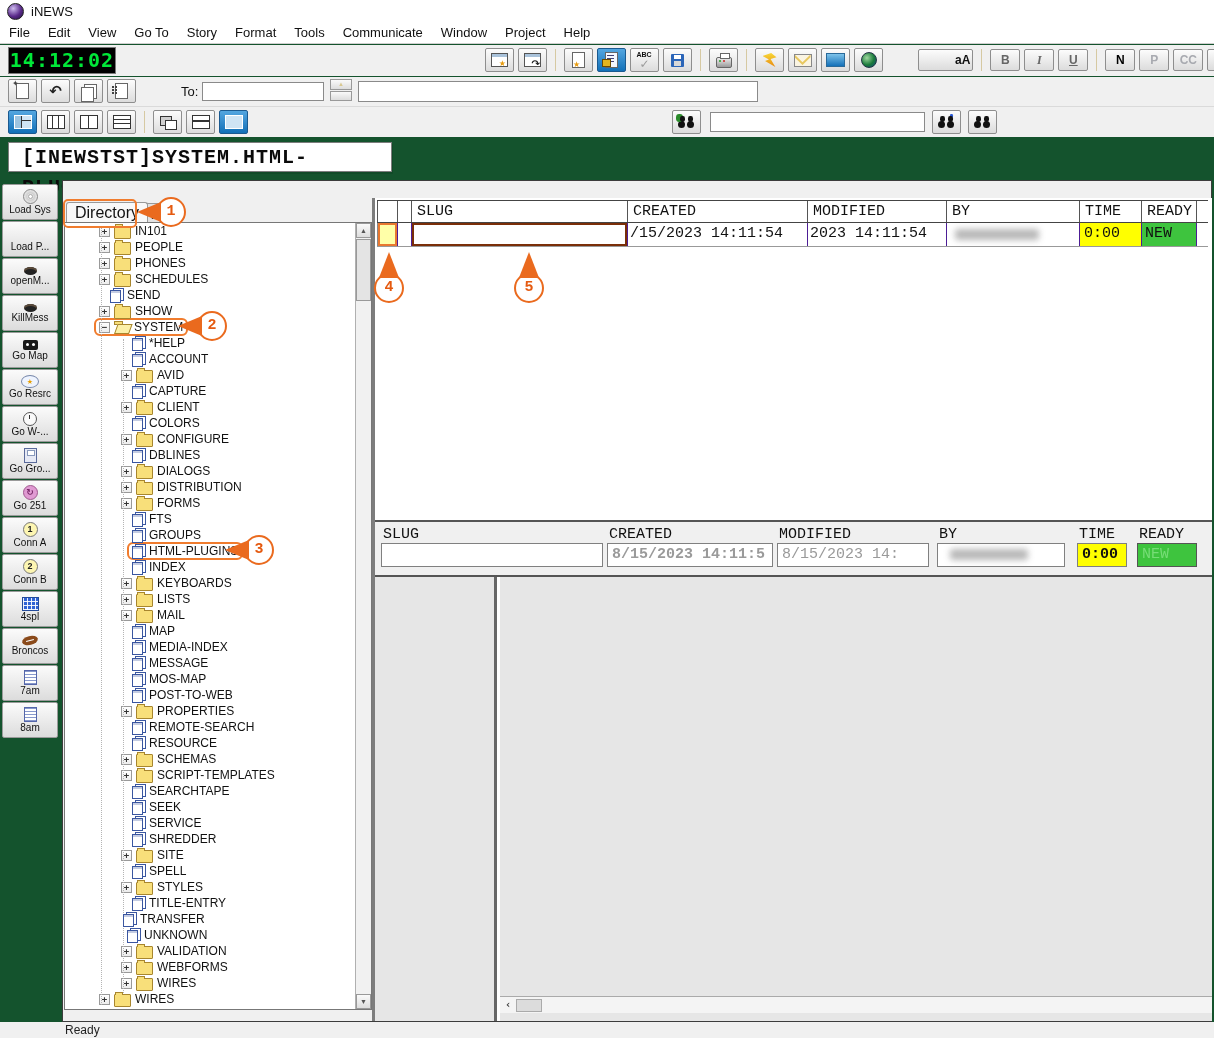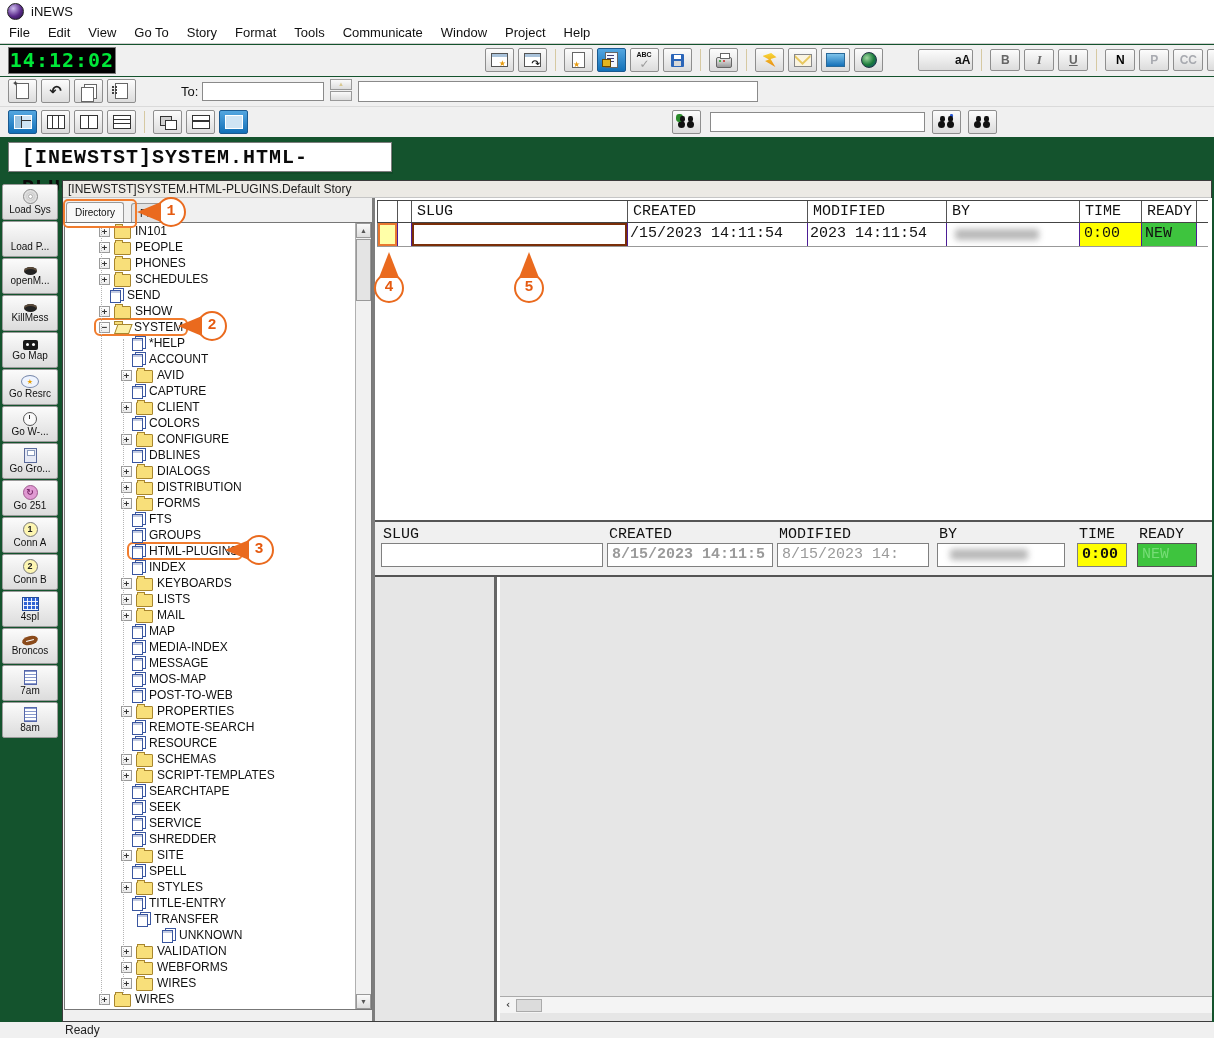--- a/index.html
+++ b/index.html
@@ -122,21 +122,21 @@
   .si-badge{width:13px;height:13px;border-radius:50%;background:#fdf6b2;border:1px solid #777;font:bold 9px/13px "Liberation Sans",sans-serif;text-align:center;color:#222;}
   .si-grid{width:15px;height:12px;background:#2f62d4;border:1px solid #234a9a;
      background-image:linear-gradient(rgba(255,255,255,.9) 1px,transparent 1px),linear-gradient(90deg,rgba(255,255,255,.9) 1px,transparent 1px);
      background-size:4px 4px;background-position:0 3px;}
   .si-football{width:16px;height:9px;border-radius:50%;background:#8a4a1a;transform:rotate(-14deg);position:relative;}
   .si-football::before{content:"";position:absolute;top:4px;left:4px;width:8px;height:1px;background:#fff;}
   .si-doc{width:11px;height:13px;background:#fff;border:1px solid #5566aa;
      background-image:linear-gradient(#8899cc 1px,transparent 1px);background-size:100% 3px;background-position:0 3px;}
 
   
-  .tab{position:absolute;font-size:10px;height:20px;line-height:19px;padding:0 8px;background:#f4f4f4;border:1px solid #999;border-bottom:none;border-radius:3px 3px 0 0;box-sizing:border-box;}
+  .tab{position:absolute;font-size:16px;height:20px;line-height:19px;padding:0 8px;background:#f4f4f4;border:1px solid #999;border-bottom:none;border-radius:3px 3px 0 0;box-sizing:border-box;}
   .tab-directory{left:66px;top:202px;background:#f8f8f8;z-index:3;}
   .tab-proj{left:131px;top:203px;background:#e2e2e2;z-index:1;}
   .tab-hl{left:63px;top:199px;width:70px;height:25px;border:2px solid #f07c2e;border-radius:5px;z-index:4;pointer-events:none;}
   .tree-box{left:64px;top:222px;width:308px;height:788px;background:#fff;border:1px solid #777;box-sizing:border-box;overflow:hidden;z-index:2;}
   .guide{position:absolute;border-left:1px dotted #b4b4b4;}
   .tree-row{height:16px;display:flex;align-items:center;font-size:12px;white-space:nowrap;}
   .tw{width:11px;height:11px;border:1px solid #9a9a9a;background:linear-gradient(#fff,#ececec);
       font:bold 9px/9px "DejaVu Sans Mono",monospace;color:#333;display:inline-flex;align-items:center;justify-content:center;box-sizing:border-box;flex:none;}
   .twsp{width:11px;flex:none;}
   .hlwrap{display:inline-flex;align-items:center;gap:4px;padding:0 3px;border-radius:4px;}
@@ -339,21 +339,20 @@
         <span class="ic ic-binoc-arrow"></span>
       </div>
     <div class="abs tb" style="left:968px;top:3px;">
         <span class="ic ic-binoc"></span>
       </div>
   </div>
 
   <div class="abs queue-title">[INEWSTST]SYSTEM.HTML-PLUGINS</div>
 
   <div class="abs workspace"></div>
-  <div class="abs panel-header">[INEWSTST]SYSTEM.HTML-PLUGINS.Default Story</div>
 
   <div class="abs sidebar" id="sidebar">
       <div class="sb">
         <span class="si si-cd"></span>
         <span class="sb-label">Load Sys</span>
       </div>
       <div class="sb">
         <span class="si si-brush"></span>
         <span class="sb-label">Load P...</span>
       </div>
@@ -712,28 +711,28 @@
           <span>STYLES</span>
         </span>
       </div>
       <div class="tree-row" style="padding-left: 53px;">
         <span class="twsp"></span>
         <span class="hlwrap">
           <span class="t-q"></span>
           <span>TITLE-ENTRY</span>
         </span>
       </div>
-      <div class="tree-row" style="padding-left: 58px;">
+      <div class="tree-row" style="padding-left: 44px;">
         <span class="twsp"></span>
         <span class="hlwrap">
           <span class="t-q"></span>
           <span>TRANSFER</span>
         </span>
       </div>
-      <div class="tree-row" style="padding-left: 83px;">
+      <div class="tree-row" style="padding-left: 48px;">
         <span class="twsp"></span>
         <span class="hlwrap">
           <span class="t-q"></span>
           <span>UNKNOWN</span>
         </span>
       </div>
       <div class="tree-row" style="padding-left: 53px;">
         <span class="hlwrap">
           <span class="tw">+</span>
           <span class="t-f"></span>

